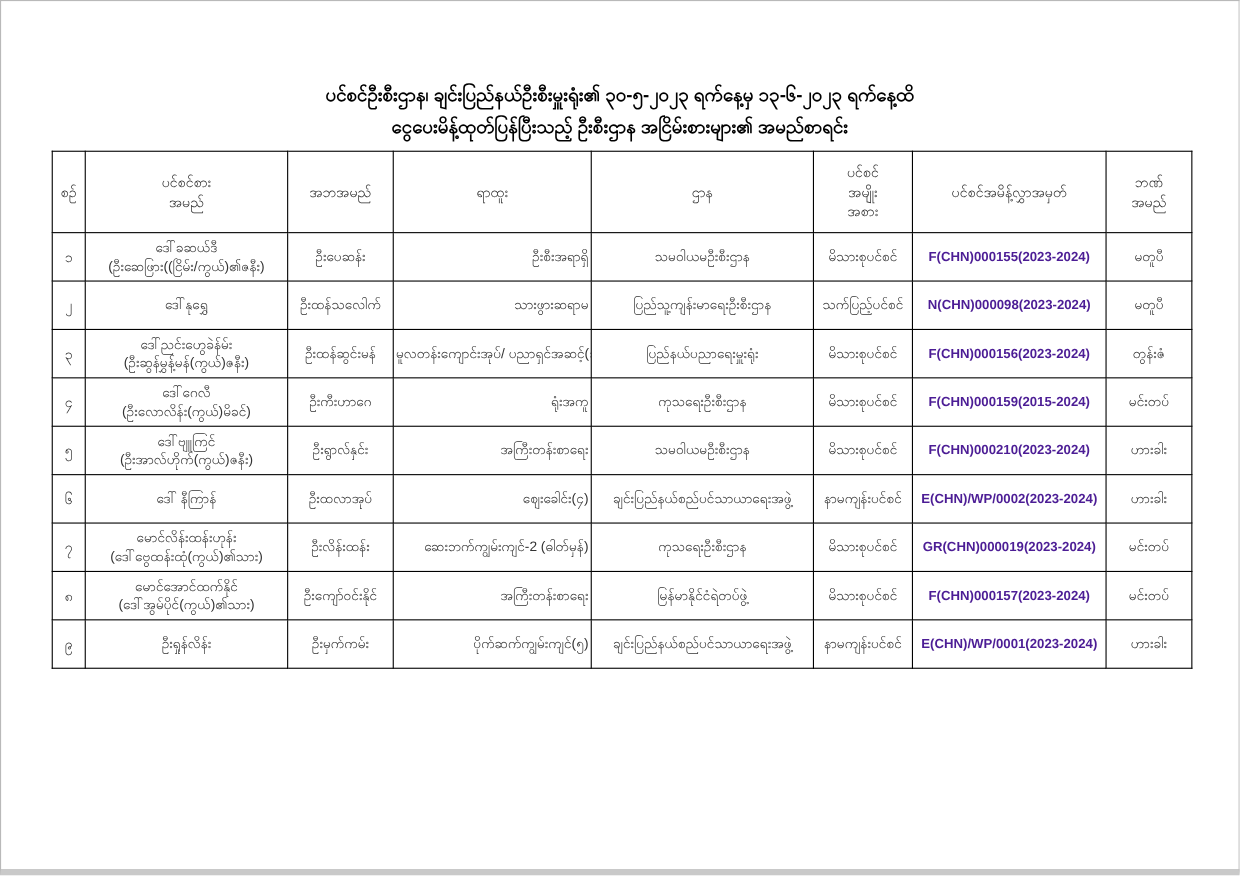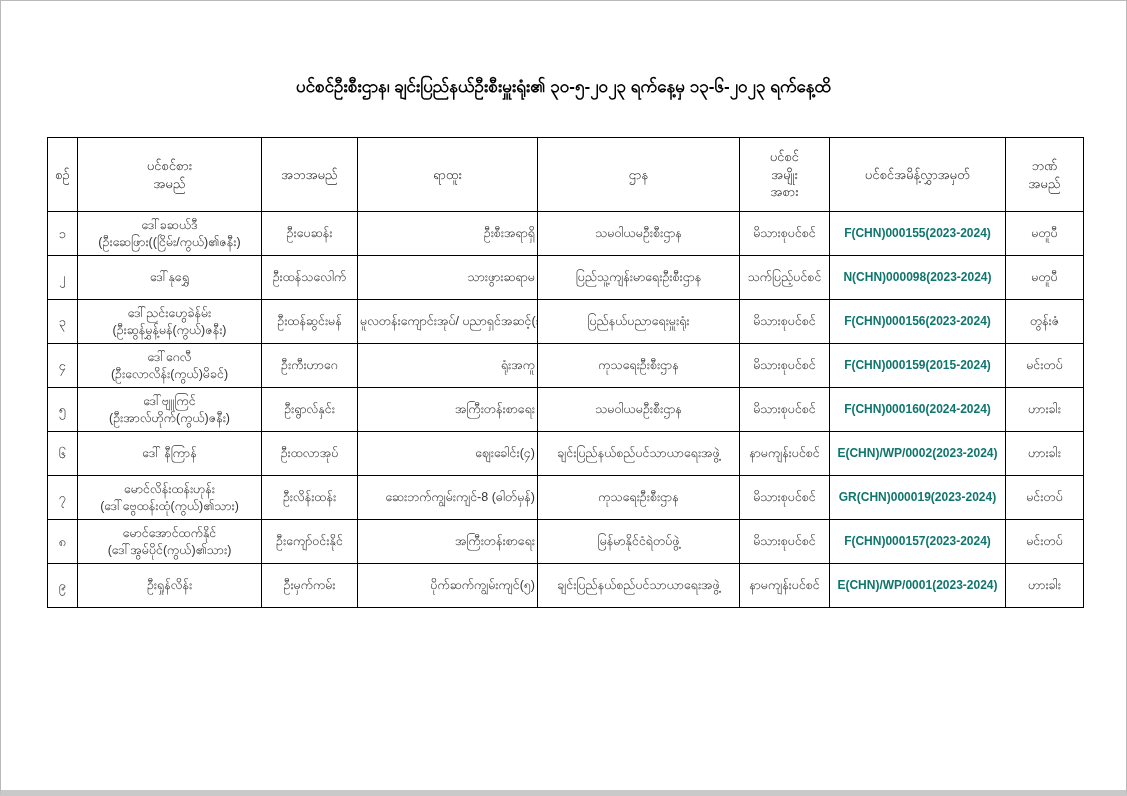--- a/index.html
+++ b/index.html
@@ -62,33 +62,34 @@
   
   table.pension td.c3 {
     white-space: nowrap;
     overflow: hidden;
     text-align: right;
   }
   
   table.pension td.c6 {
     font-weight: bold;
     font-size: 12px;
-    color: #0f766e;
+    color: #4c1d95;
     white-space: nowrap;
     overflow: hidden;
   }
   table.pension td.c0 { font-size: 13px; }
 </style>
 </head>
 <body>
 
 <div class="page">
 
   <div class="doc-title">
     <span class="line">ပင်စင်ဦးစီးဌာန၊ ချင်းပြည်နယ်ဦးစီးမှူးရုံး၏  ၃၀-၅-၂၀၂၃ ရက်နေ့မှ  ၁၃-၆-၂၀၂၃ ရက်နေ့ထိ</span>
+    <span class="line">ငွေပေးမိန့်ထုတ်ပြန်ပြီးသည့် ဦးစီးဌာန အငြိမ်းစားများ၏ အမည်စာရင်း</span>
   </div>
 
   <div class="table-wrap">
     <table class="pension">
       <colgroup>
           <col style="width: 30px;">
           <col style="width: 184px;">
           <col style="width: 96px;">
           <col style="width: 180px;">
           <col style="width: 202px;">
@@ -157,39 +158,39 @@
             <td class="c7">မင်းတပ်</td>
           </tr>
           <tr>
             <td class="c0">၅</td>
             <td class="c1">ဒေါ်ဗျူကြင်
 (ဦးအာလ်ဟိုက်(ကွယ်)ဇနီး)</td>
             <td class="c2">ဦးရွာလ်နှင်း</td>
             <td class="c3">အကြီးတန်းစာရေး</td>
             <td class="c4">သမဝါယမဦးစီးဌာန</td>
             <td class="c5">မိသားစုပင်စင်</td>
-            <td class="c6">F(CHN)000160(2024-2024)</td>
+            <td class="c6">F(CHN)000210(2023-2024)</td>
             <td class="c7">ဟားခါး</td>
           </tr>
           <tr>
             <td class="c0">၆</td>
             <td class="c1">ဒေါ် နီကြာန်</td>
             <td class="c2">ဦးထလာအုပ်</td>
             <td class="c3">ဈေးခေါင်း(၄)</td>
             <td class="c4">ချင်းပြည်နယ်စည်ပင်သာယာရေးအဖွဲ့</td>
             <td class="c5">နာမကျန်းပင်စင်</td>
             <td class="c6">E(CHN)/WP/0002(2023-2024)</td>
             <td class="c7">ဟားခါး</td>
           </tr>
           <tr>
             <td class="c0">၇</td>
             <td class="c1">မောင်လိန်းထန်းဟုန်း
 (ဒေါ်ဗွေထန်းထုံ(ကွယ်)၏သား)</td>
             <td class="c2">ဦးလိန်းထန်း</td>
-            <td class="c3">ဆေးဘက်ကျွမ်းကျင်-8 (ဓါတ်မှန်)</td>
+            <td class="c3">ဆေးဘက်ကျွမ်းကျင်-2 (ဓါတ်မှန်)</td>
             <td class="c4">ကုသရေးဦးစီးဌာန</td>
             <td class="c5">မိသားစုပင်စင်</td>
             <td class="c6">GR(CHN)000019(2023-2024)</td>
             <td class="c7">မင်းတပ်</td>
           </tr>
           <tr>
             <td class="c0">၈</td>
             <td class="c1">မောင်အောင်ထက်နိုင်
 (ဒေါ်အွမ်ပိုင်(ကွယ်)၏သား)</td>
             <td class="c2">ဦးကျော်ဝင်းနိုင်</td>

